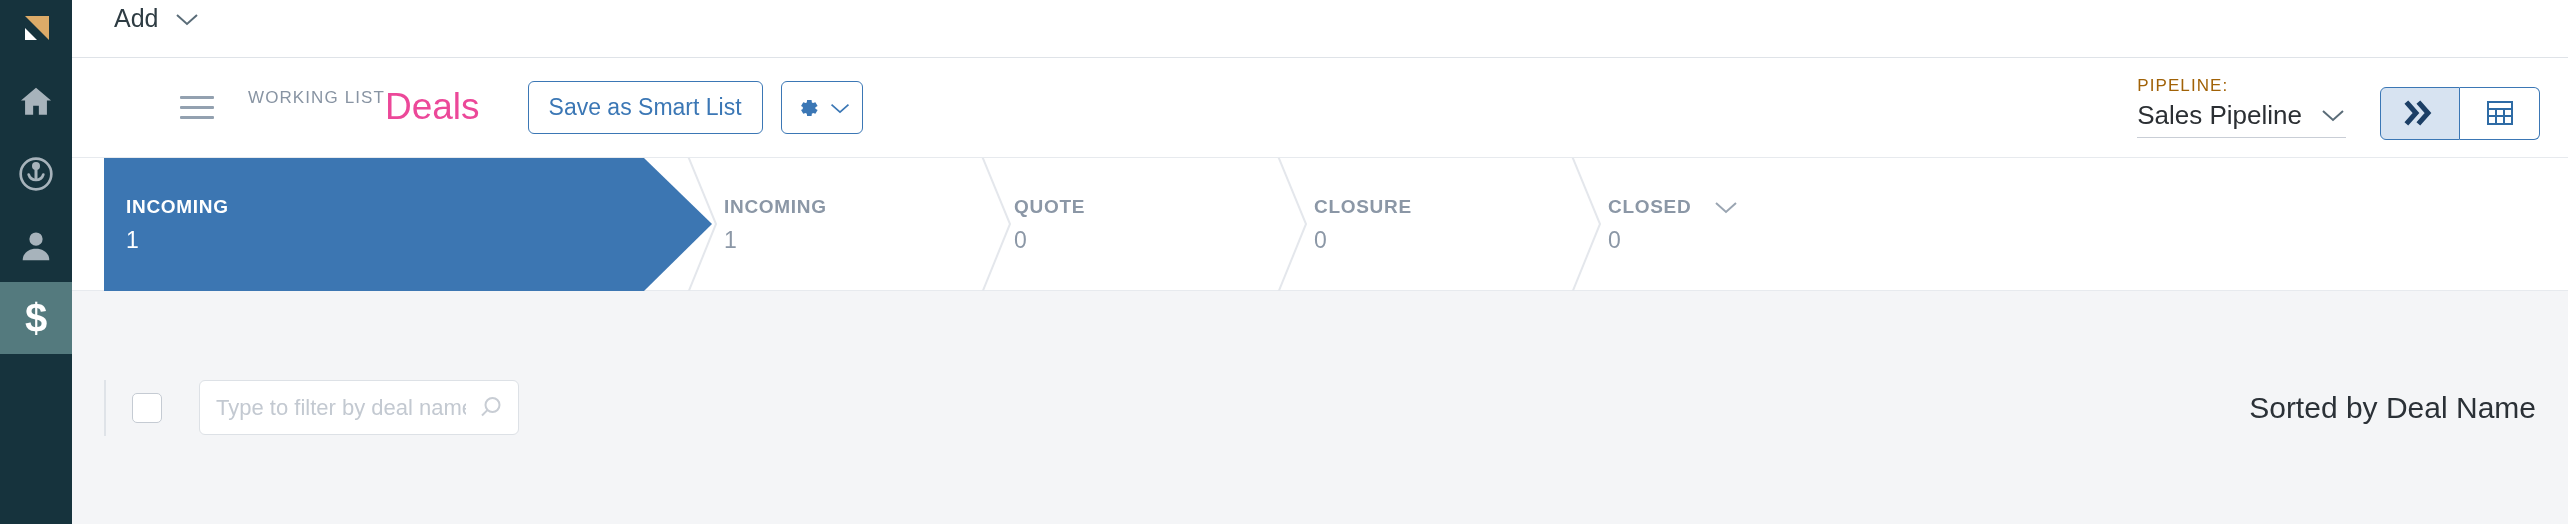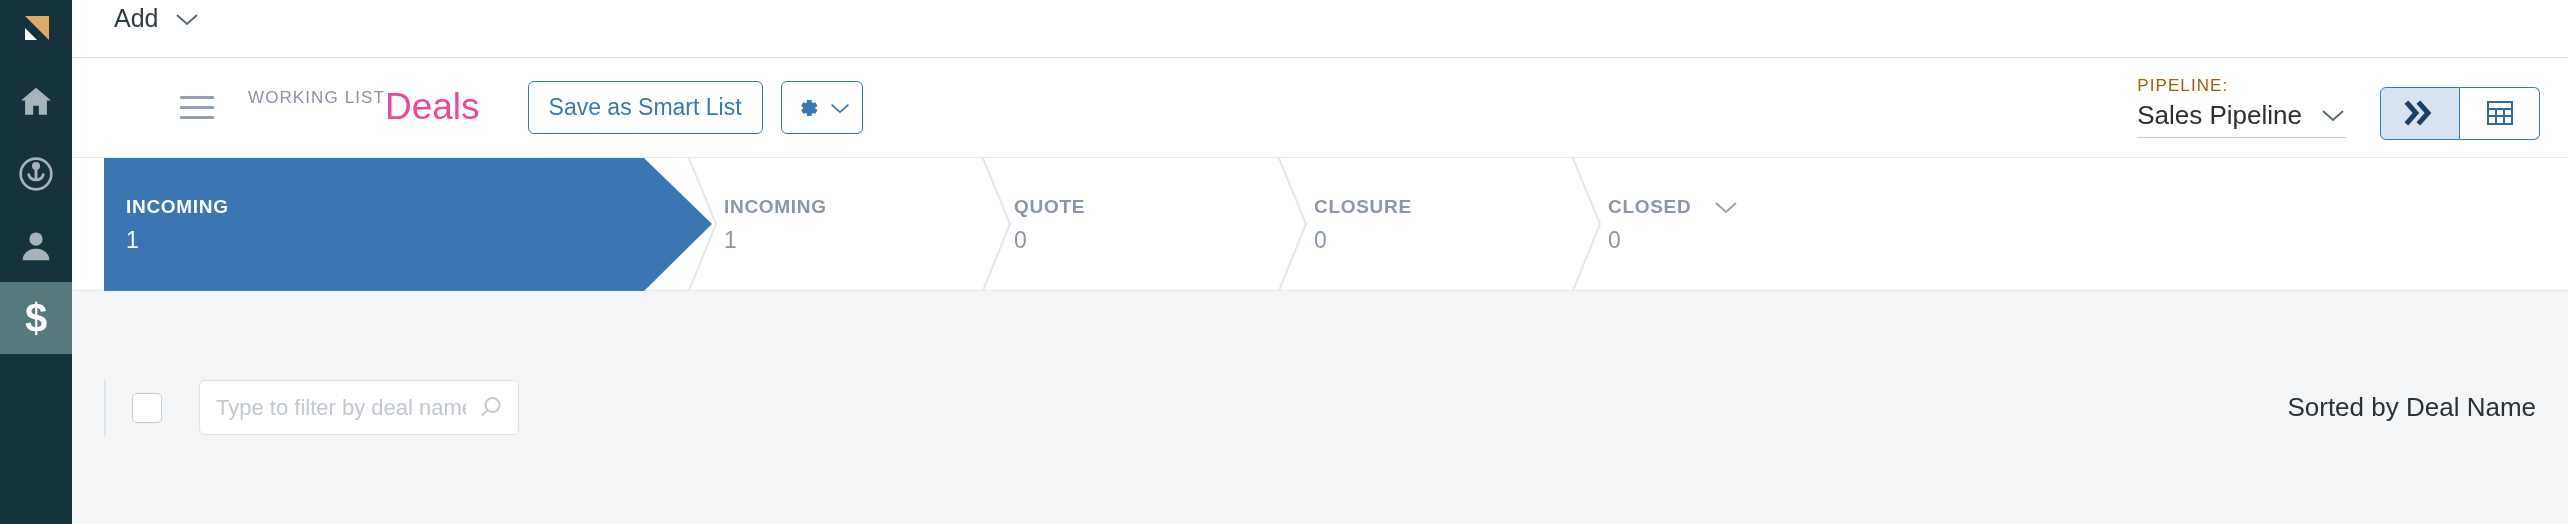--- a/index.html
+++ b/index.html
@@ -167,21 +167,21 @@
     font-size: 22px; color: #3c434b; padding: 0 52px 0 16px;
     font-family: "Liberation Sans", sans-serif;
     outline: none;
   }
   .filter-input::placeholder { color: #c3c9d1; }
   .search-icon {
     position: absolute; right: 14px; top: 50%; transform: translateY(-50%);
     pointer-events: none;
   }
   .sorted-text {
-    margin-left: auto; font-size: 26px; color: #2b3137;
+    margin-left: auto; font-size: 30px; color: #2b3137;
   }
 </style>
 </head>
 <body>
 
 <div class="app">
 
   <nav class="sidebar">
     <div class="side-logo">
       <svg width="34" height="34" viewBox="0 0 34 34">

